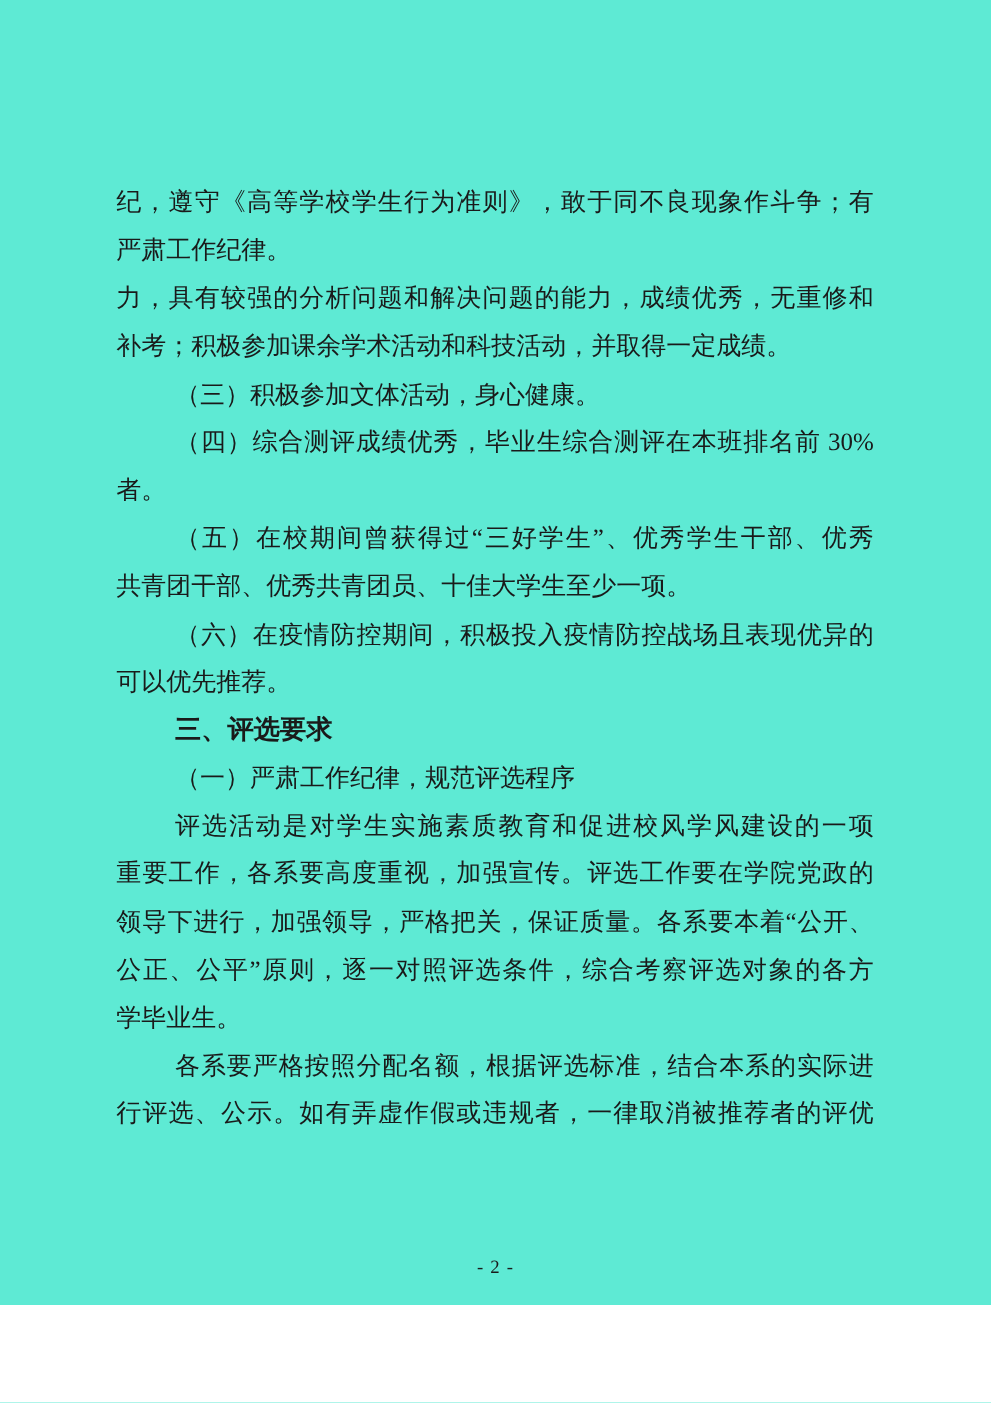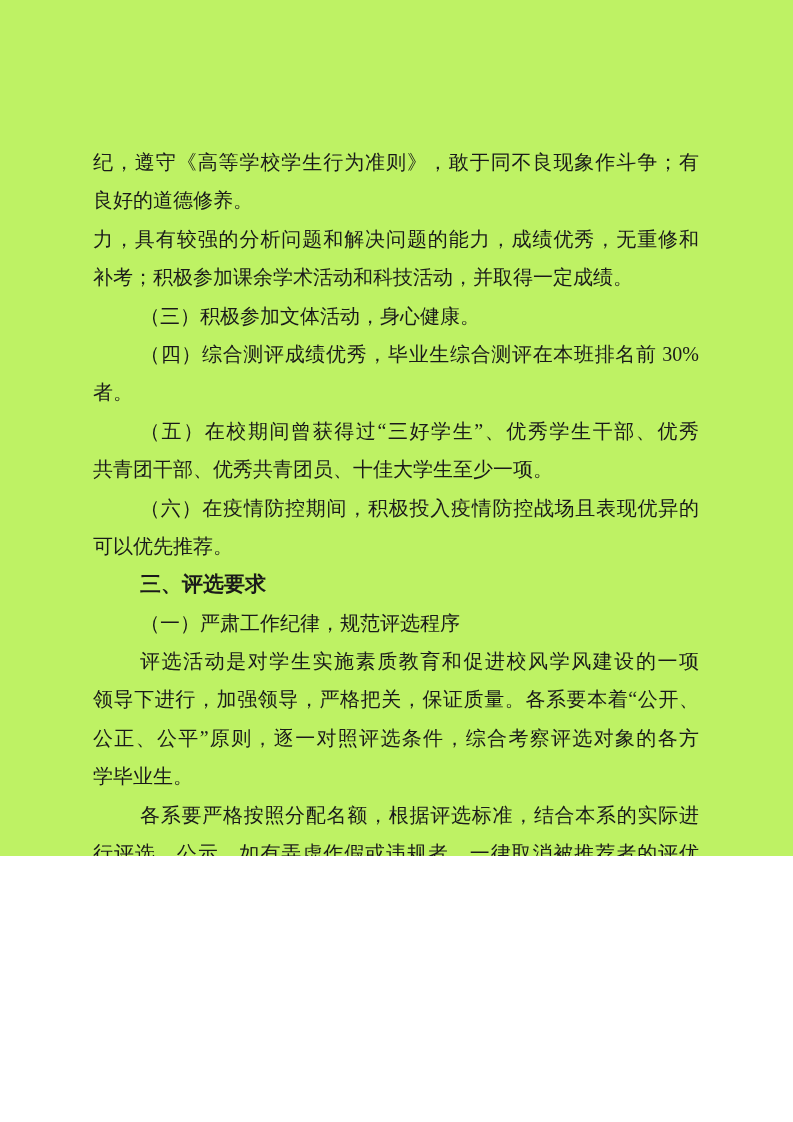--- a/index.html
+++ b/index.html
@@ -3,22 +3,22 @@
 <meta charset="utf-8">
 <style>
   html, body {
     margin: 0;
     padding: 0;
     background: #ffffff;
   }
   .page {
     position: relative;
     width: 793px;
-    height: 856px;
-    background: #bef264;
+    height: 1044px;
+    background: #5eead4;
     font-family: "Liberation Serif", serif;
     color: #1a1a1a;
     overflow: hidden;
   }
   .content {
     position: absolute;
     left: 93px;
     top: 143px;
     width: 606px;
   }
@@ -53,33 +53,34 @@
     letter-spacing: 1px;
     color: #1a1a1a;
   }
 </style>
 </head>
 <body>
 
 <div class="page">
   <div class="content" id="lines-container">
       <div class="line justify">纪，遵守《高等学校学生行为准则》，敢于同不良现象作斗争；有</div>
-      <div class="line">良好的道德修养。</div>
+      <div class="line">严肃工作纪律。</div>
       <div class="line justify">力，具有较强的分析问题和解决问题的能力，成绩优秀，无重修和</div>
       <div class="line">补考；积极参加课余学术活动和科技活动，并取得一定成绩。</div>
       <div class="line indent">（三）积极参加文体活动，身心健康。</div>
       <div class="line indent justify">（四）综合测评成绩优秀，毕业生综合测评在本班排名前 30%</div>
       <div class="line">者。</div>
       <div class="line indent justify">（五）在校期间曾获得过“三好学生”、优秀学生干部、优秀</div>
       <div class="line">共青团干部、优秀共青团员、十佳大学生至少一项。</div>
       <div class="line indent justify">（六）在疫情防控期间，积极投入疫情防控战场且表现优异的</div>
       <div class="line">可以优先推荐。</div>
       <div class="line indent bold">三、评选要求</div>
       <div class="line indent">（一）严肃工作纪律，规范评选程序</div>
       <div class="line indent justify">评选活动是对学生实施素质教育和促进校风学风建设的一项</div>
+      <div class="line justify">重要工作，各系要高度重视，加强宣传。评选工作要在学院党政的</div>
       <div class="line justify">领导下进行，加强领导，严格把关，保证质量。各系要本着“公开、</div>
       <div class="line justify">公正、公平”原则，逐一对照评选条件，综合考察评选对象的各方</div>
       <div class="line">学毕业生。</div>
       <div class="line indent justify">各系要严格按照分配名额，根据评选标准，结合本系的实际进</div>
       <div class="line justify">行评选、公示。如有弄虚作假或违规者，一律取消被推荐者的评优</div>
     </div>
   <div class="page-number">- 2 -</div>
 </div>
 
 </body></html>

